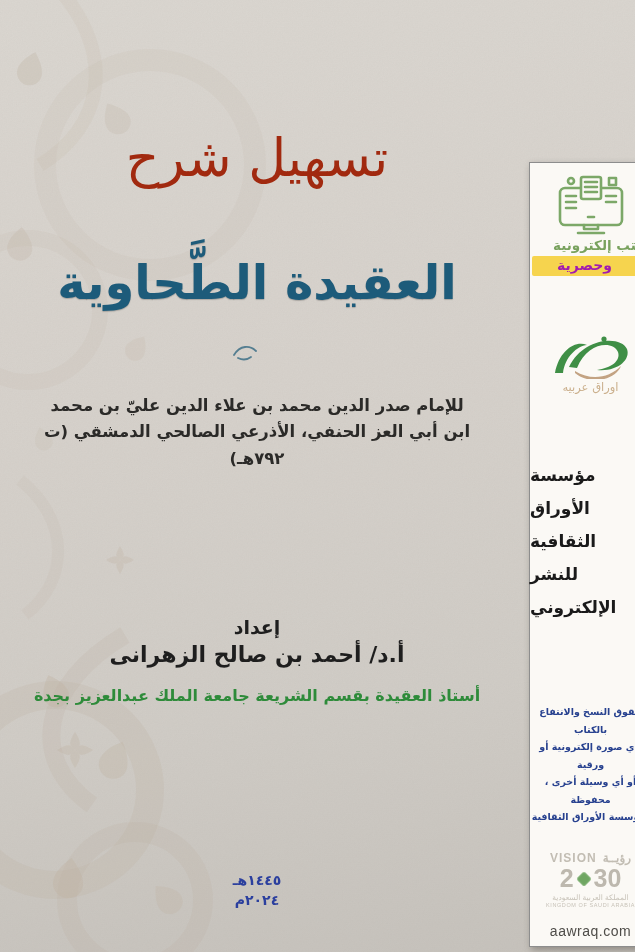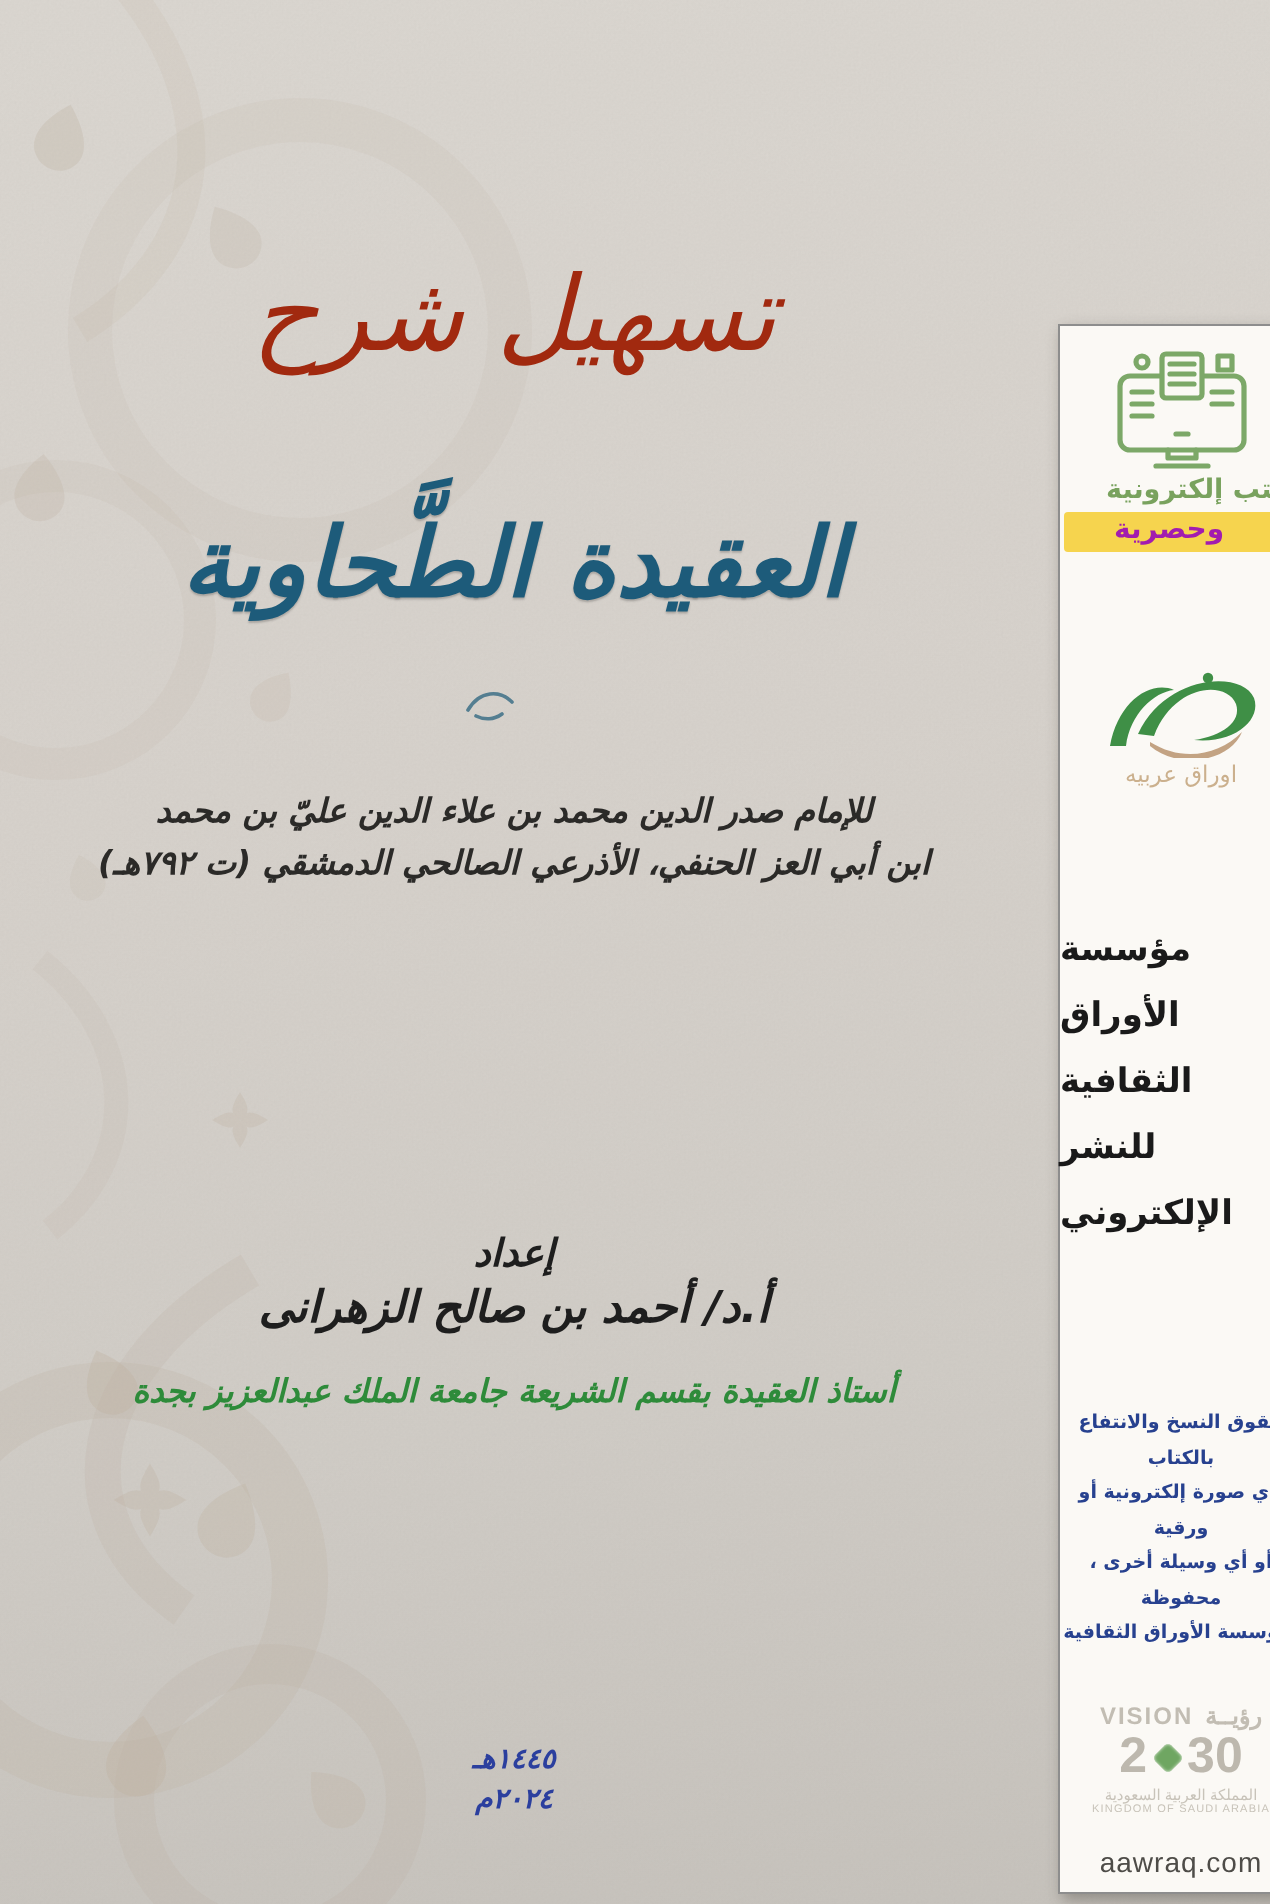--- a/index.html
+++ b/index.html
@@ -3,21 +3,21 @@
 <meta charset="utf-8">
 <style>
   html,body{margin:0;padding:0;background:#aaa6a0;}
   .page{
     position:relative;width:635px;height:952px;margin:0 auto;overflow:hidden;
     background:linear-gradient(172deg,#ddd9d3 0%,#d9d4ce 40%,#d2cec8 72%,#c7c3bd 100%);
     font-family:"DejaVu Sans",sans-serif;
   }
   .ornaments,.grain{position:absolute;left:0;top:0;pointer-events:none;}
   .grain{opacity:.5;}
-  .main-col{position:absolute;left:26px;top:0;width:462px;height:100%;text-align:center;direction:rtl;z-index:3;font-style:italic;}
+  .main-col{position:absolute;left:26px;top:0;width:462px;height:100%;text-align:center;direction:rtl;z-index:3;}
   .pretitle{position:absolute;top:128px;width:100%;font-size:52px;color:#a1290f;font-weight:normal;}
   .main-title{position:absolute;top:254px;width:100%;font-size:48px;font-weight:bold;color:#1d5b7a;white-space:nowrap;text-shadow:0 1px 1px rgba(40,40,40,.25);}
   .callig-mark{position:absolute;top:342px;left:205px;opacity:.8;}
   .author{position:absolute;top:393px;width:100%;font-size:16.5px;font-weight:bold;color:#2b2a28;line-height:1.6;}
   .subtitle{position:absolute;top:474px;width:100%;font-size:19px;font-weight:bold;color:#c05227;line-height:1.95;}
   .prep-label{position:absolute;top:616px;width:100%;font-size:19px;font-weight:bold;color:#1e1e1e;}
   .prep-name{position:absolute;top:642px;width:100%;font-size:22px;font-weight:bold;color:#1e1e1e;}
   .prep-aff{position:absolute;top:686px;width:100%;font-size:16px;font-weight:bold;color:#2e8b3a;}
   .dates{position:absolute;top:870px;width:100%;font-size:14px;font-weight:bold;color:#2b3f9e;line-height:1.45;}
   

